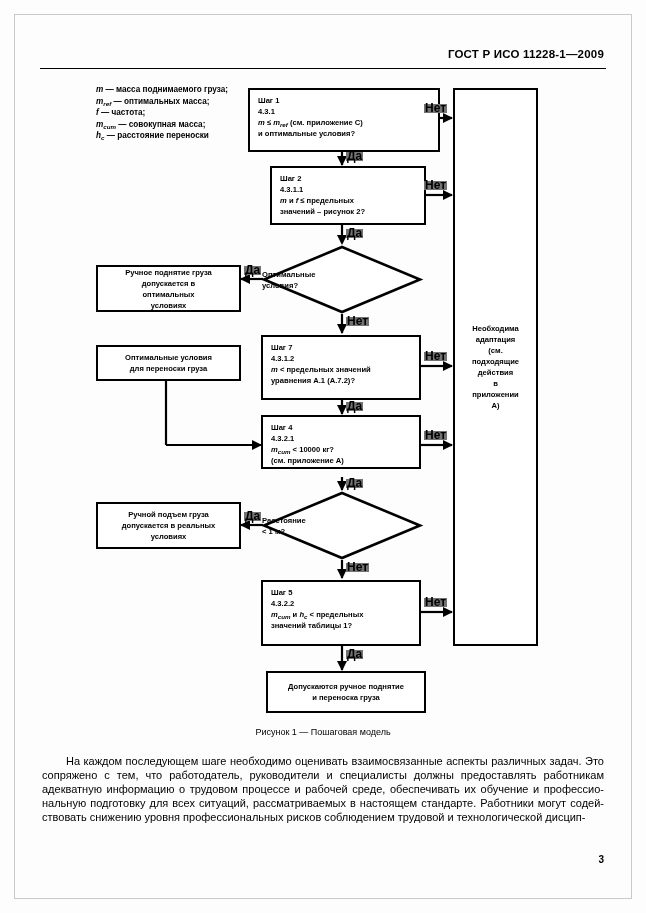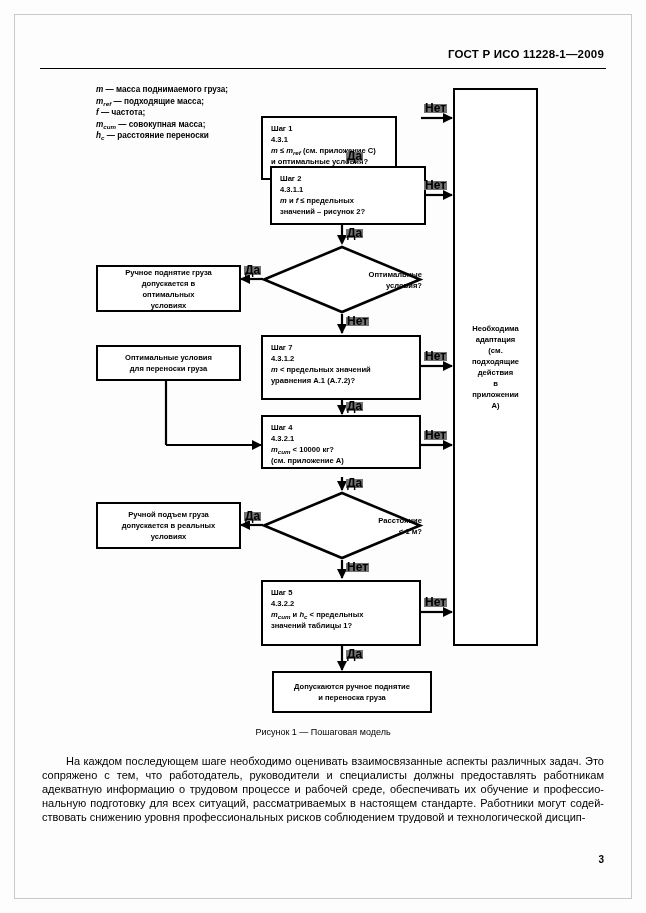--- a/index.html
+++ b/index.html
@@ -69,21 +69,21 @@
   }
   .box .ln{white-space:nowrap;}
   .box .it{font-style:italic;}
   .diamond-wrap{position:absolute;}
   .diamond-wrap svg{display:block;overflow:visible;}
   .diamond-label{
     position:absolute;
     inset:0;
     display:flex;
     flex-direction:column;
-    align-items:flex-end;
+    align-items:flex-start;
     justify-content:center;
     text-align:center;
     font-size:7.6px;
     font-weight:bold;
     line-height:11px;
   }
   .lbl{
     position:absolute;
     font-size:12px;
     font-weight:bold;
@@ -118,21 +118,21 @@
 <body>
 
 <div class="page">
   <div class="page-border"></div>
 
   <div class="header">ГОСТ Р ИСО 11228-1—2009</div>
   <div class="header-rule"></div>
 
   <div class="legend">
     <div><span class="it">m</span><span class="rm"> — масса поднимаемого груза;</span></div>
-    <div><span class="it">m</span><sub class="it">ref</sub><span class="rm"> — подходящие масса;</span></div>
+    <div><span class="it">m</span><sub class="it">ref</sub><span class="rm"> — оптимальных масса;</span></div>
     <div><span class="it">f</span><span class="rm"> — частота;</span></div>
     <div><span class="it">m</span><sub class="it">cum</sub><span class="rm"> — совокупная масса;</span></div>
     <div><span class="it">h</span><sub class="it">c</sub><span class="rm"> — расстояние переноски</span></div>
   </div>
 
   <svg class="fc" viewBox="0 0 646 913">
     <g stroke="#000" stroke-width="2.2" fill="none">
 
       <line x1="342" y1="152" x2="342" y2="165"></line>
 
@@ -174,21 +174,21 @@
       <polygon points="453,195 443,190 443,200"></polygon>
       <polygon points="453,366 443,361 443,371"></polygon>
       <polygon points="453,445 443,440 443,450"></polygon>
       <polygon points="453,612 443,607 443,617"></polygon>
       <polygon points="240,279 250,274 250,284"></polygon>
       <polygon points="240,525 250,520 250,530"></polygon>
       <polygon points="262,445 252,440 252,450"></polygon>
     </g>
   </svg>
 
-  <div class="box" style="left:261px;top:88px;width:136px;height:64px;margin-top:28px;">
+  <div class="box" style="left:248px;top:88px;width:192px;height:64px;">
     <div class="ln">Шаг 1</div>
     <div class="ln">4.3.1</div>
     <div class="ln"><span class="it">m</span> ≤ <span class="it">m</span><sub class="it">ref</sub><span> (см. приложение C)</span></div>
     <div class="ln">и оптимальные условия?</div>
   </div>
 
   <div class="box" style="left:270px;top:166px;width:156px;height:59px;">
     <div class="ln">Шаг 2</div>
     <div class="ln">4.3.1.1</div>
     <div class="ln"><span class="it">m</span> и <span class="it">f</span> ≤ предельных</div>
@@ -229,21 +229,21 @@
     </div>
   </div>
 
   <div class="box" style="left:261px;top:580px;width:160px;height:66px;">
     <div class="ln">Шаг 5</div>
     <div class="ln">4.3.2.2</div>
     <div class="ln"><span class="it">m</span><sub class="it">cum</sub> и <span class="it">h</span><sub class="it">c</sub> &lt; предельных</div>
     <div class="ln">значений таблицы 1?</div>
   </div>
 
-  <div class="box center" style="left:272px;top:671px;width:160px;height:42px;">
+  <div class="box center" style="left:266px;top:671px;width:160px;height:42px;">
     <div>Допускаются ручное поднятие</div>
     <div>и переноска груза</div>
   </div>
 
   <div class="box center" style="left:96px;top:265px;width:145px;height:47px;">
     <div>Ручное поднятие груза</div>
     <div>допускается в оптимальных</div>
     <div>условиях</div>
   </div>
 

